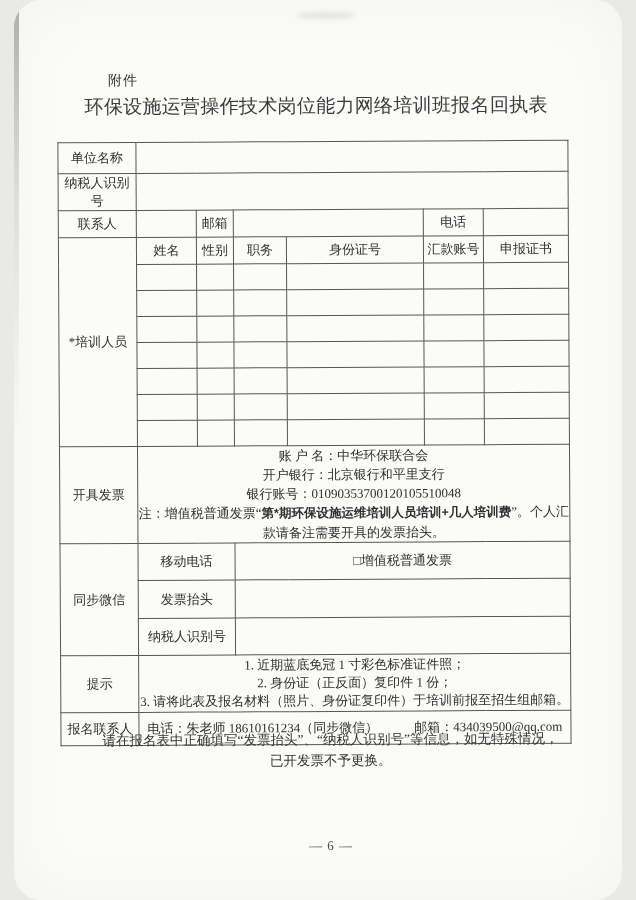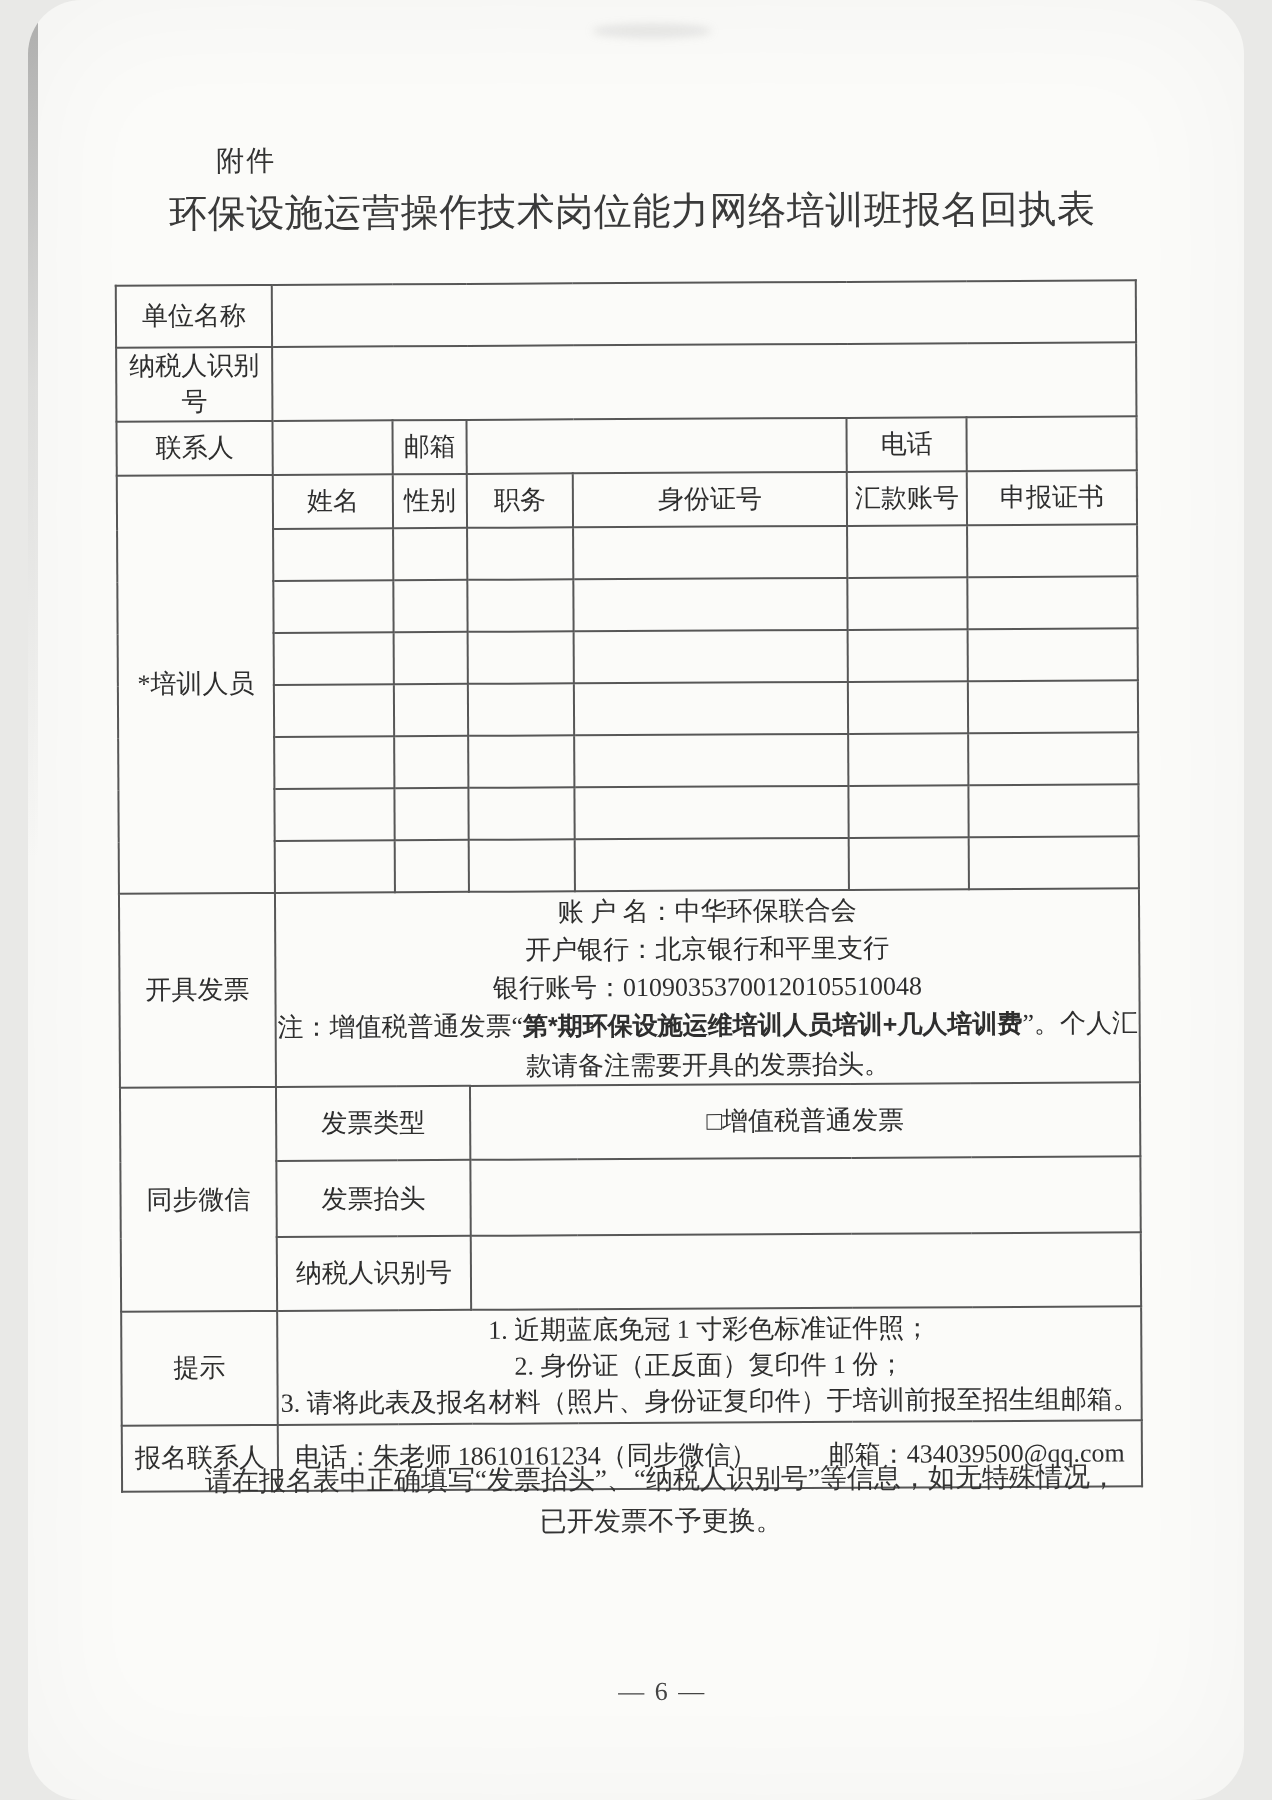--- a/index.html
+++ b/index.html
@@ -192,21 +192,21 @@
           <td data-name="remittance-label">开具发票</td>
           <td colspan="6" class="left-content" data-name="remittance-details">
             <div data-name="remittance-account-name">账 户 名：中华环保联合会</div>
             <div data-name="remittance-bank">开户银行：北京银行和平里支行</div>
             <div data-name="remittance-account-number">银行账号：01090353700120105510048</div>
             <div data-name="remittance-note"><span>注：增值税普通发票“</span><span class="note-bold" data-name="remittance-note-bold">第*期环保设施运维培训人员培训+几人培训费</span><span>”。个人汇款请备注需要开具的发票抬头。</span></div>
           </td>
         </tr>
         <tr data-name="invoice-type-row">
           <td rowspan="3" data-name="invoice-section-label">同步微信</td>
-          <td colspan="2" data-name="invoice-type-label">发票类型</td>
+          <td colspan="2" data-name="invoice-type-label">移动电话</td>
           <td colspan="4" data-name="invoice-type-value">□增值税普通发票</td>
         </tr>
         <tr data-name="invoice-title-row">
           <td colspan="2" data-name="invoice-title-label">发票抬头</td>
           <td colspan="4" data-name="invoice-title-field"></td>
         </tr>
         <tr data-name="tax-id-row">
           <td colspan="2" data-name="tax-id-label">纳税人识别号</td>
           <td colspan="4" data-name="tax-id-field"></td>
         </tr>

